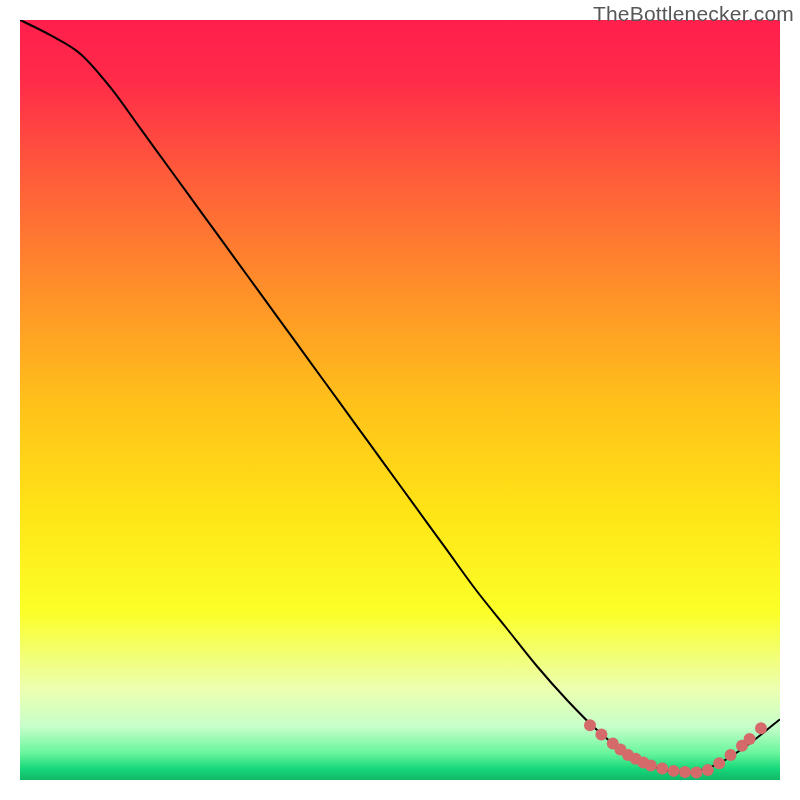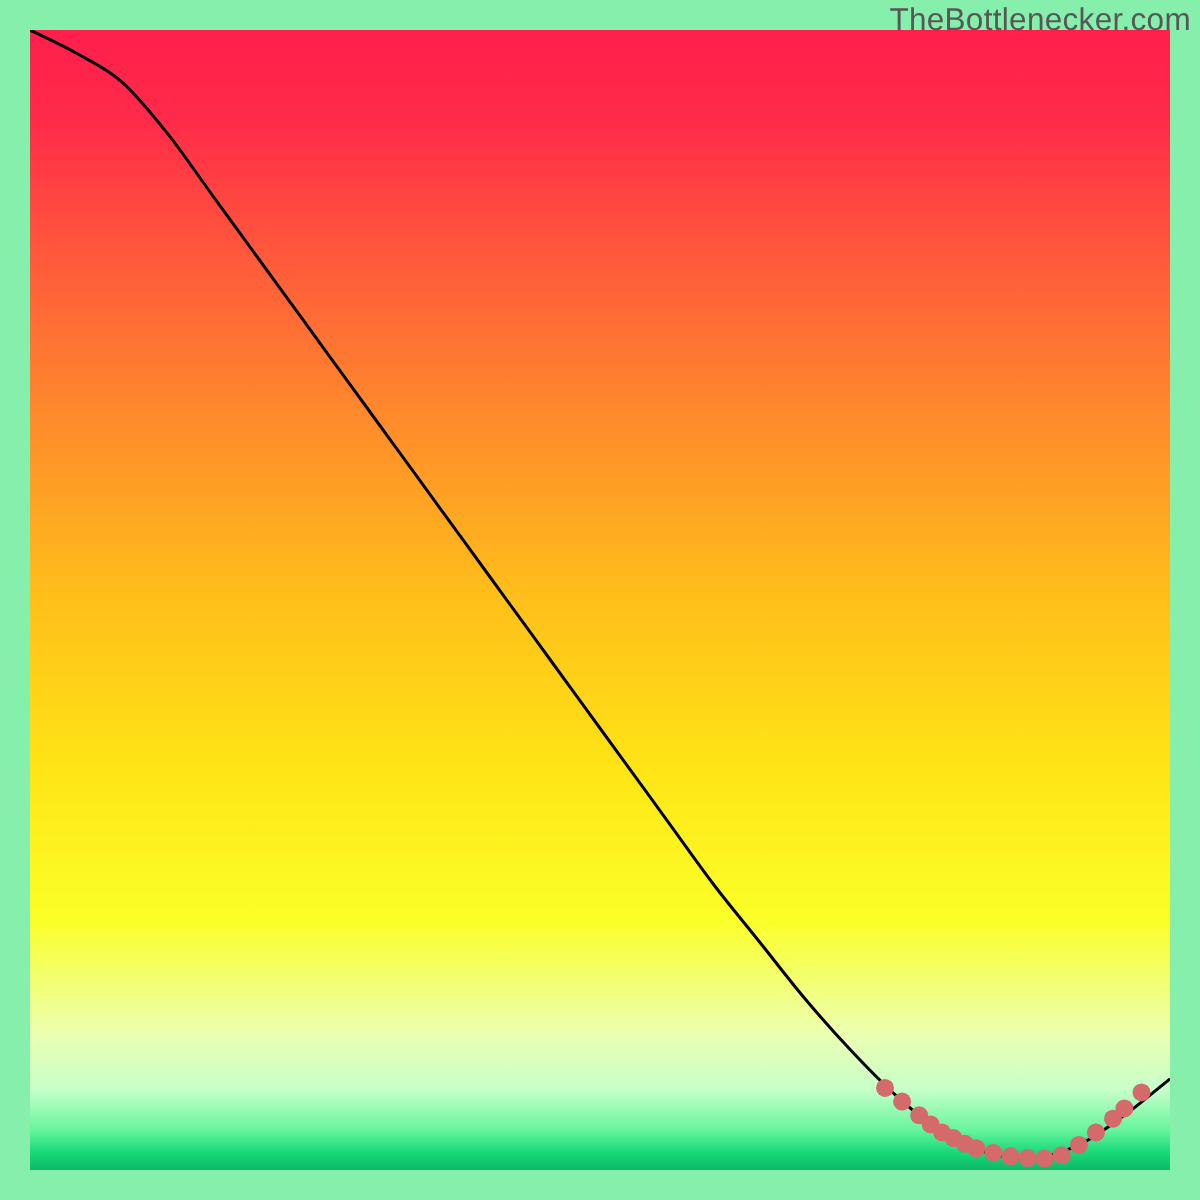--- a/index.html
+++ b/index.html
@@ -8,21 +8,21 @@
     width: 800px;
     height: 800px;
     background: #000;
     overflow: hidden;
     font-family: Arial, Helvetica, sans-serif;
   }
   .stage {
     position: relative;
     width: 800px;
     height: 800px;
-    background: #86efac;
+    background: #ffffff;
   }
   .plot {
     position: absolute;
     left: 20px;
     top: 20px;
     width: 760px;
     height: 760px;
   }
   .gradient {
     position: absolute;

